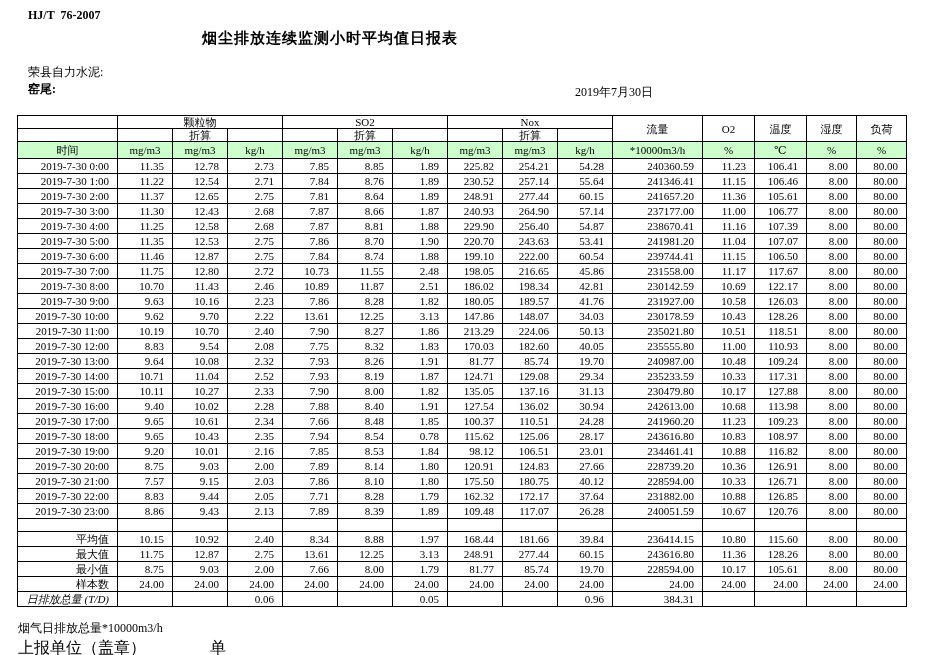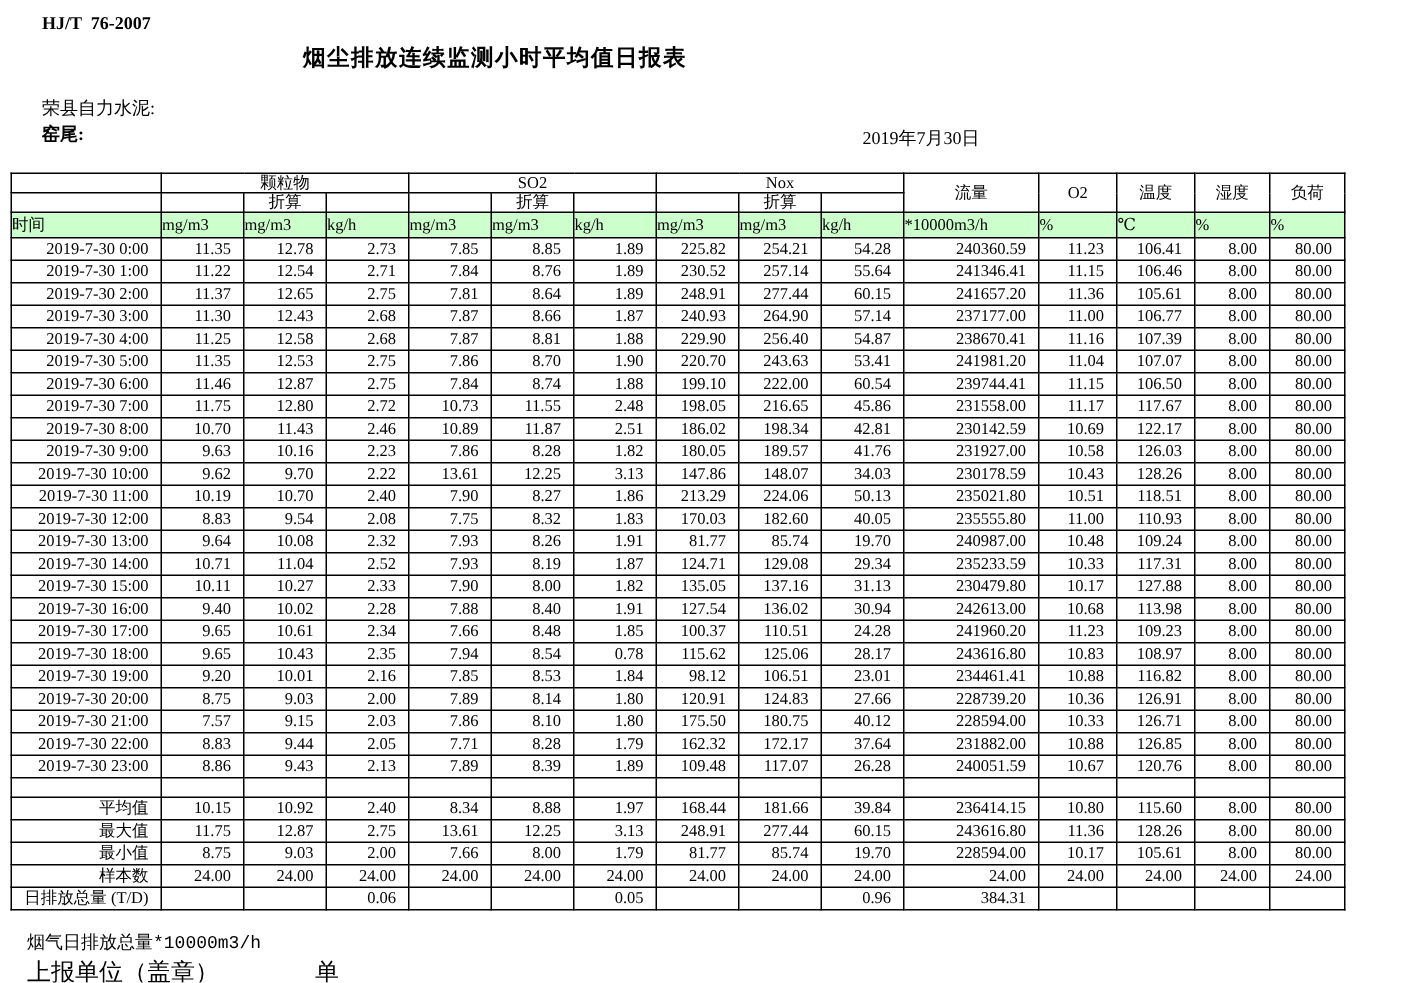--- a/index.html
+++ b/index.html
@@ -7,36 +7,36 @@
     width:941px;height:655px;position:relative;background:#fff;color:#000;
     font-family:"Liberation Serif","DejaVu Serif",serif;
   }
   .abs{position:absolute;text-align:right;}
   .standard{left:28px;top:8px;font-size:12px;font-weight:bold;white-space:pre;}
   .title{left:0;top:29px;width:660px;text-align:center;font-size:15px;font-weight:bold;letter-spacing:1px;}
   .company{left:28px;top:64px;font-size:12px;font-weight:normal;}
   .location{left:28px;top:81px;font-size:12px;font-weight:bold;}
   .date{left:575px;top:84px;font-size:12px;}
   table.report{
-    position:absolute;left:7px;top:115px;
+    position:absolute;left:17px;top:115px;
     border-collapse:collapse;table-layout:fixed;
   }
   table.report td{
     border:1px solid #000;
     font-size:11px;height:14px;line-height:14px;
     padding:0 8px 0 0;text-align:right;
     white-space:nowrap;overflow:hidden;
   }
   tr.h1 td, tr.h2 td{height:12px;line-height:12px;text-align:center;padding:0;}
-  tr.h3 td{background:#ccffcc;text-align:left;padding:0;height:16px;line-height:16px;}
+  tr.h3 td{background:#ccffcc;text-align:center;padding:0;height:16px;line-height:16px;}
   td.c-time{padding-right:6px;}
   td.sum-label{padding-right:3px;font-size:11px;}
-  td.lbl-overflow{text-align:left;padding:0;overflow:visible;text-indent:-5px;}
+  td.lbl-overflow{text-align:left;padding:0;overflow:visible;text-indent:-5px;font-style:italic;}
   tr.spacer td{height:12px;}
-  .footer1{left:18px;top:620px;font-size:12px;font-family:Liberation Mono, monospace;}
+  .footer1{left:18px;top:620px;font-size:12px;}
   .footer2{left:18px;top:638px;font-size:16px;}
   .footer2 .unit{position:absolute;left:192px;top:0;}
 </style>
 </head>
 <body>
 
 <div class="abs standard">HJ/T  76-2007</div>
 <div class="abs title">烟尘排放连续监测小时平均值日报表</div>
 <div class="abs company">荣县自力水泥:</div>
 <div class="abs location">窑尾:</div>

